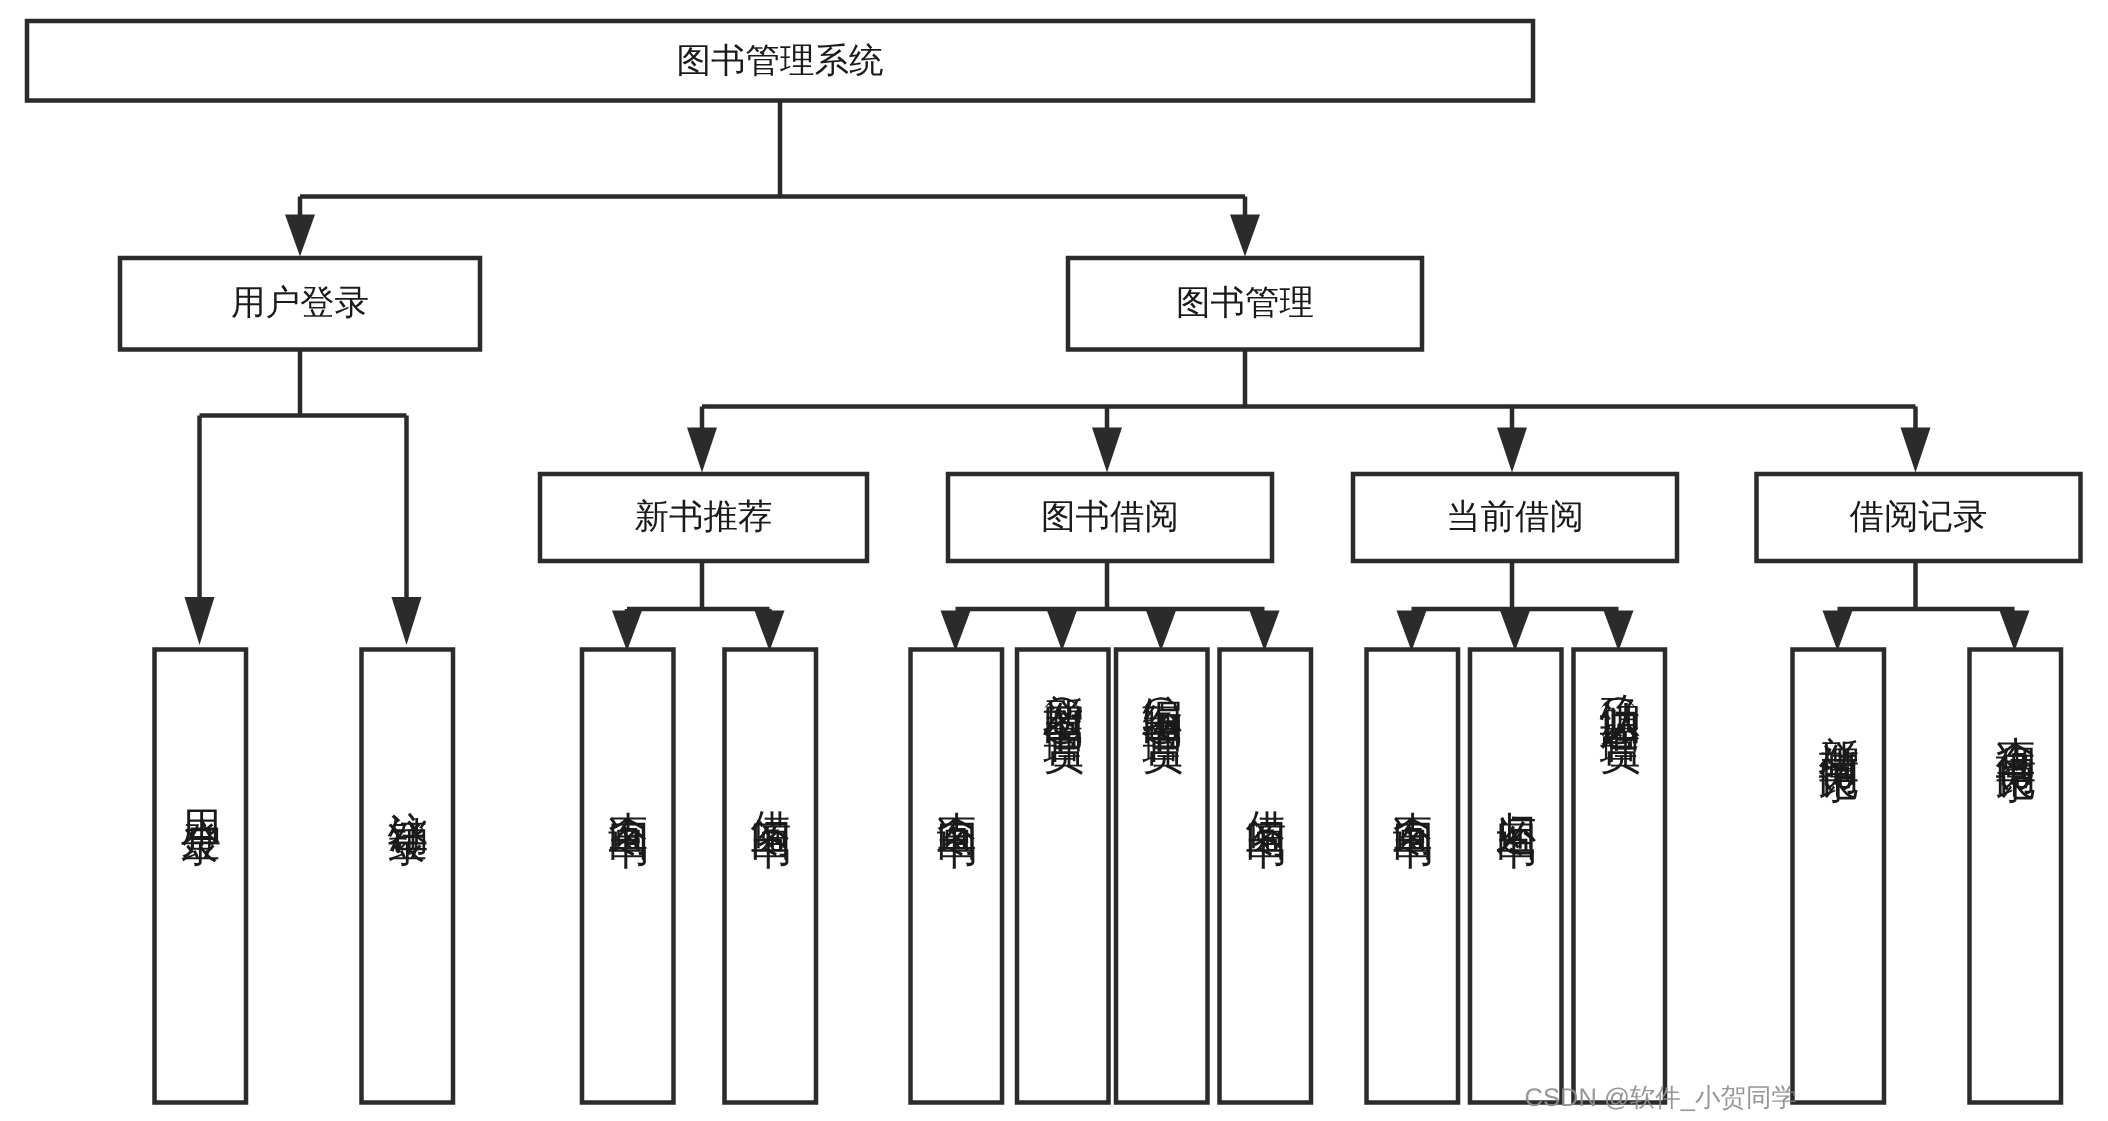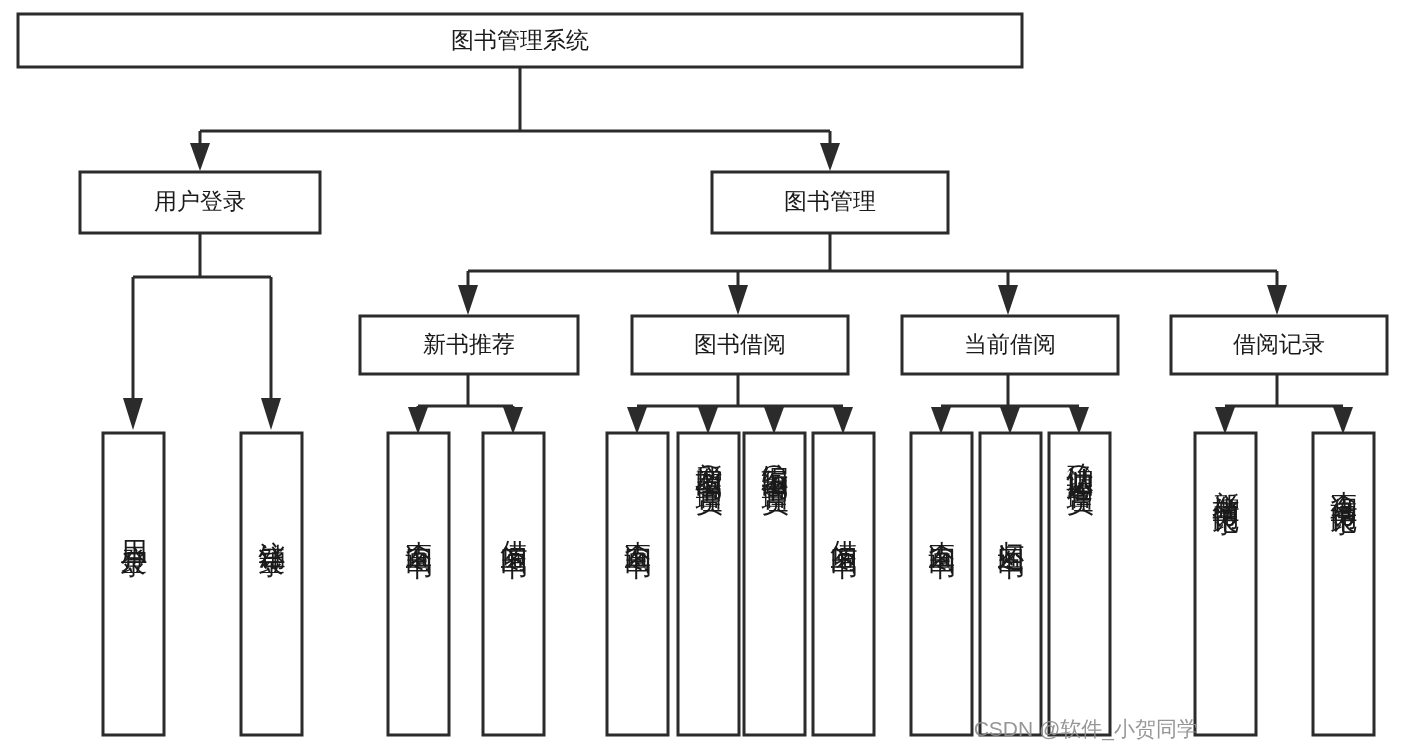--- a/index.html
+++ b/index.html
@@ -70,21 +70,21 @@
     letter-spacing: 4px;
     color: #1a1a1a;
     white-space: nowrap;
     text-align: center;
   }
   .watermark {
     position: absolute;
     right: 8px;
     bottom: 4px;
     font-family: "Liberation Sans", "DejaVu Sans", sans-serif;
-    font-size: 21px;
+    font-size: 17px;
     color: #8e8e8e;
     opacity: 0.92;
     white-space: nowrap;
     pointer-events: none;
   }
 </style>
 </head>
 <body>
 
 <div id="diagram-root">

